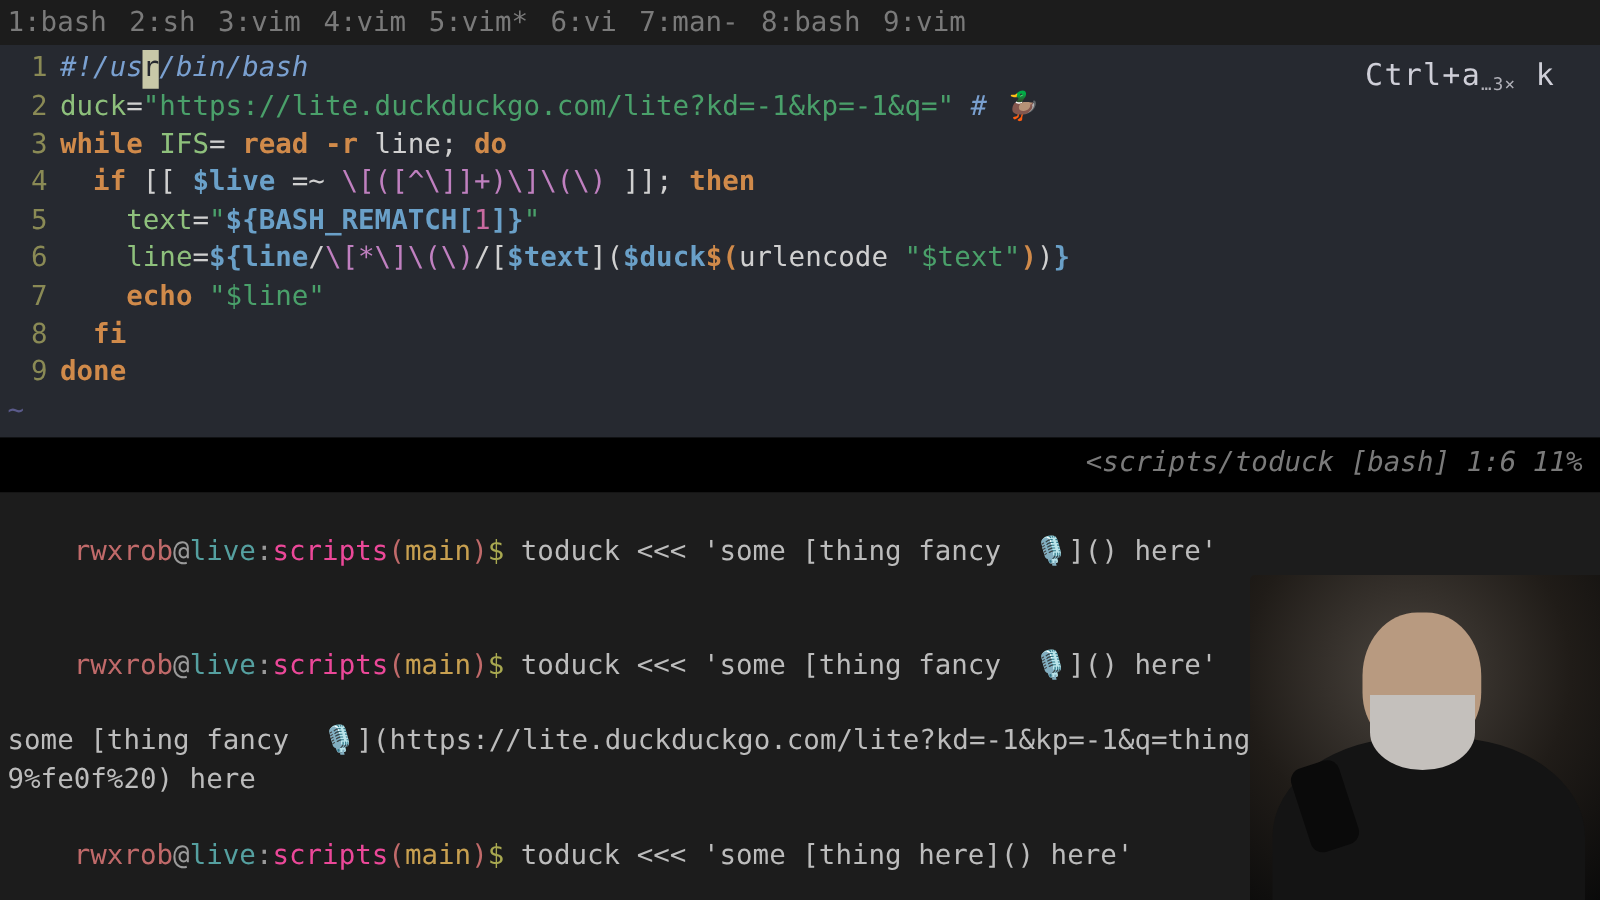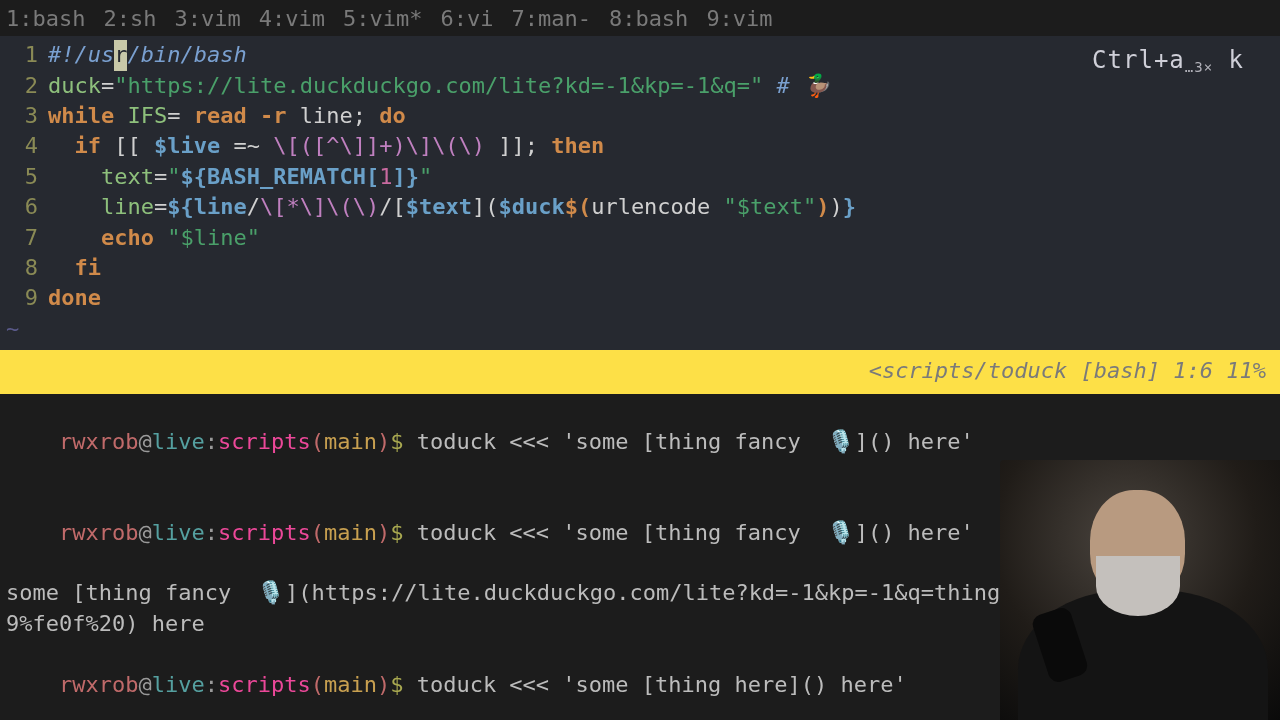--- a/index.html
+++ b/index.html
@@ -47,21 +47,21 @@
   .num { color: #c86aa0; }
   .cursor {
     display: inline-block;
     background: #c8c8a8;
     color: #262930;
   }
   .statusline {
     text-align: right;
     color: #7a7a7a;
     padding: 6px 14px 8px 0;
-    background: #fde047;
+    background: #000000;
     font-style: italic;
   }
   .terminal {
     background: #1c1c1c;
     padding: 2px 6px 0 6px;
   }
   .outline { white-space: pre-wrap; word-break: break-all; }
   .p-user { color: #c06a6a; }
   .p-at   { color: #9a9a9a; }
   .p-host { color: #55a0a0; }

